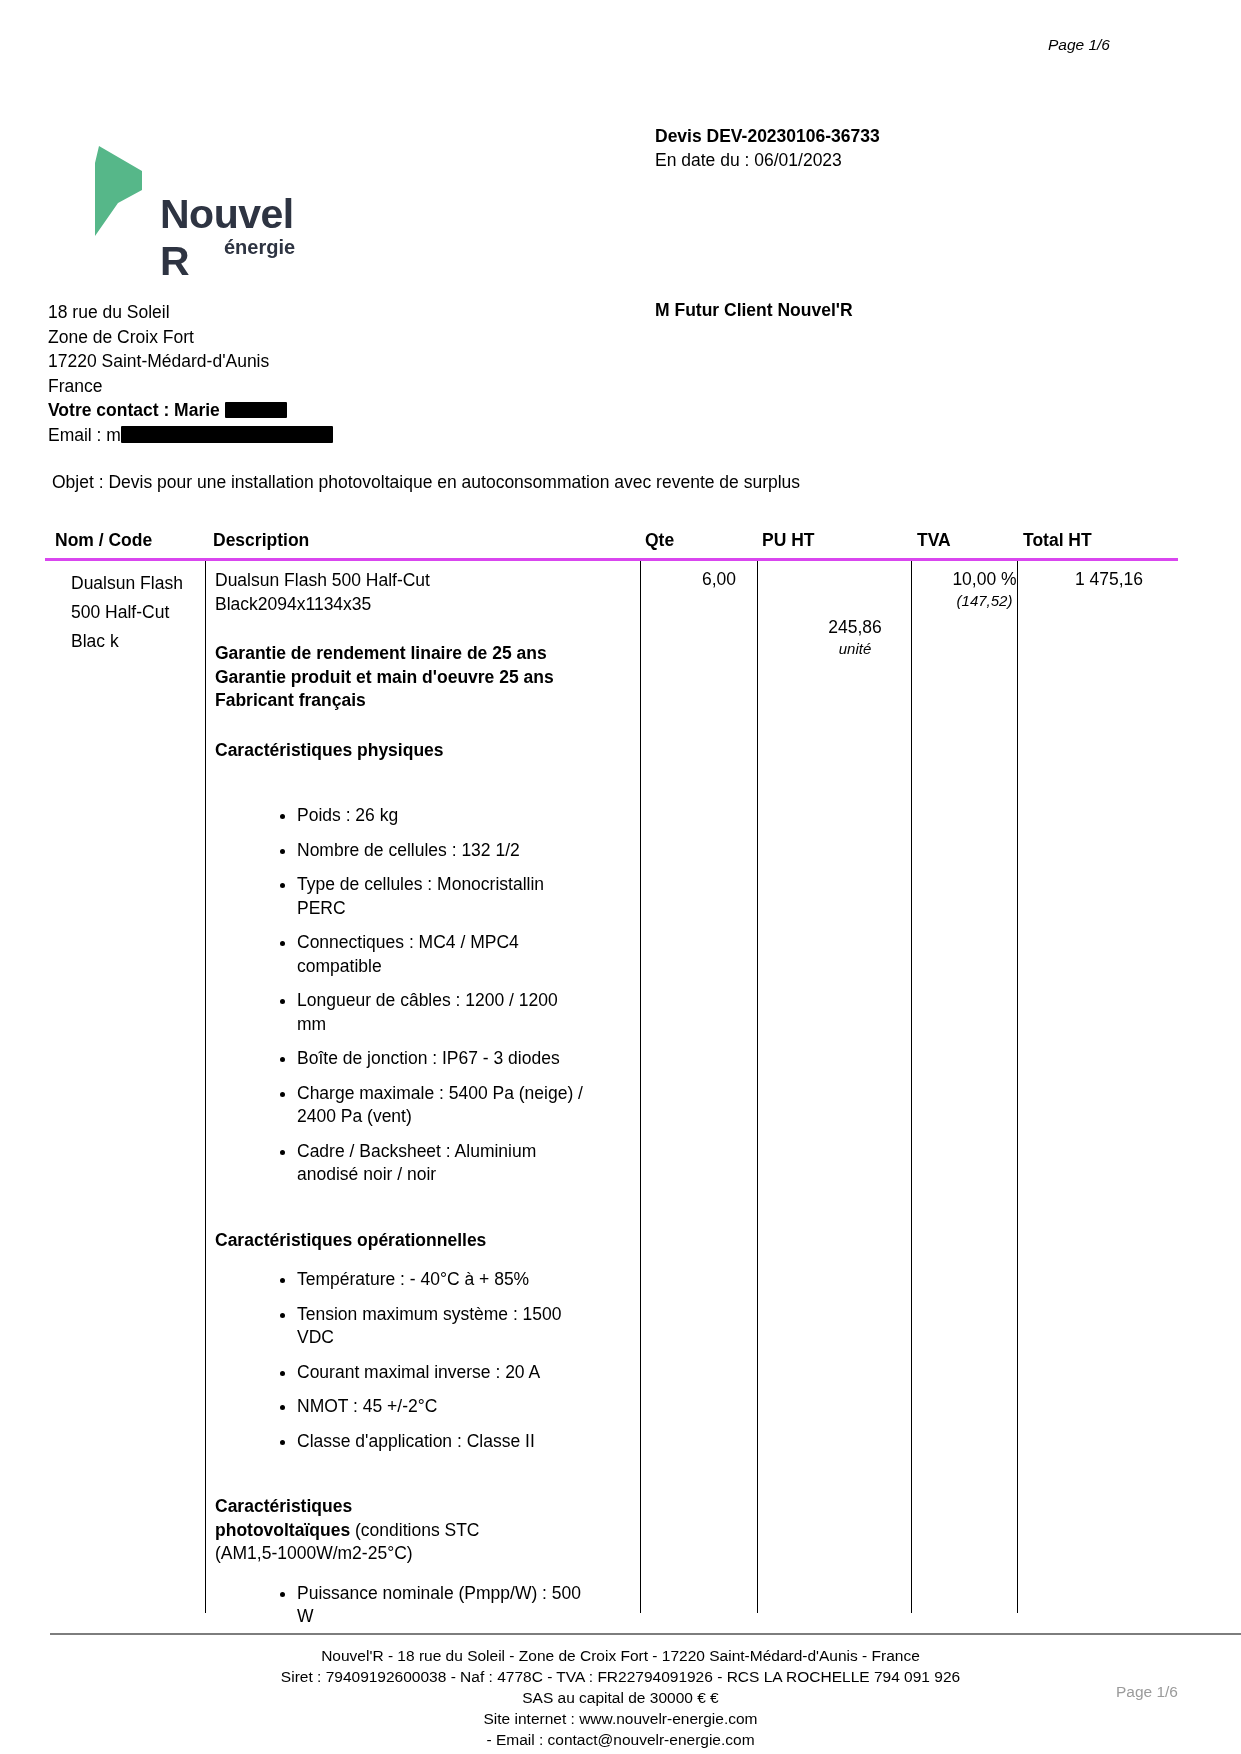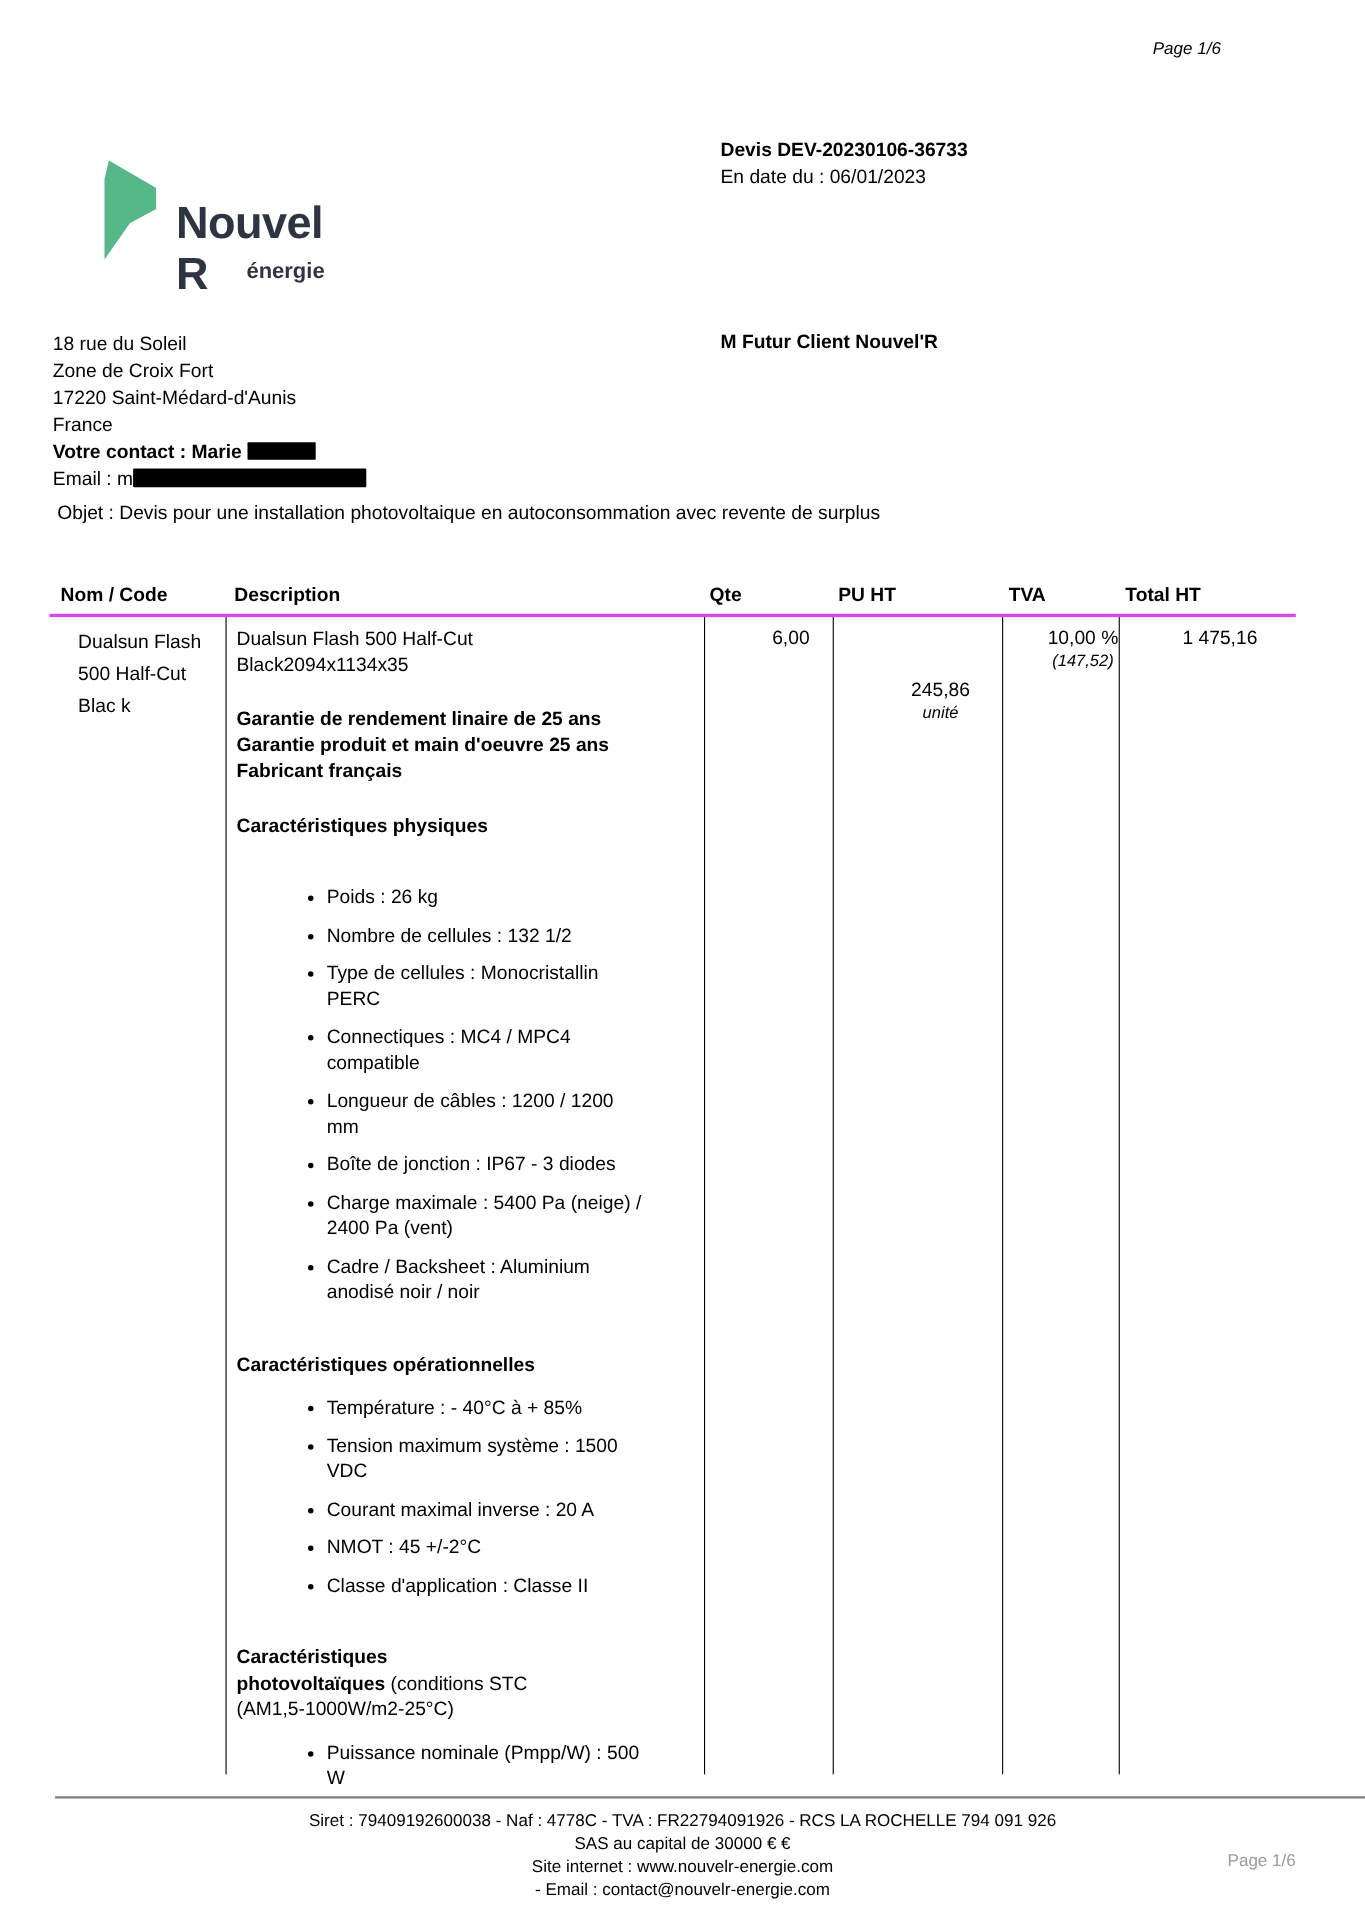--- a/index.html
+++ b/index.html
@@ -8,26 +8,26 @@
   .abs{position:absolute;}
   .b{font-weight:bold;}
   .t{font-size:17.5px;line-height:24.5px;}
   .small-i{font-size:15px;font-style:italic;line-height:21px;}
 
   
   .top-pagenum{top:36px;left:1010px;width:100px;text-align:right;font-size:15.5px;font-style:italic;}
   .devis-block{top:124px;left:655px;font-size:17.5px;line-height:24px;}
   .logo{top:146px;left:74px;width:250px;height:135px;}
   .logo-mark{position:absolute;left:0;top:0;}
-  .logo-brand{position:absolute;left:86px;top:33px;font-size:41px;font-weight:bold;letter-spacing:-0.5px;color:#2e3442;}
+  .logo-brand{position:absolute;left:86px;top:45px;font-size:41px;font-weight:bold;letter-spacing:-0.5px;color:#2e3442;}
   .logo-sub{position:absolute;left:150px;top:90px;width:160px;font-size:20px;font-weight:bold;color:#2e3442;}
   .company{top:300px;left:48px;}
   .recipient{top:300px;left:655px;font-size:17.5px;font-weight:bold;}
   .redact{display:inline-block;background:#000;border-radius:1px;vertical-align:-2px;}
-  .objet{top:456px;left:52px;font-size:17.5px;}
+  .objet{top:472px;left:52px;font-size:17.5px;}
 
   
   .table{top:522px;left:45px;width:1133px;}
   .thead{position:relative;height:36px;border-bottom:3px solid #d946ef;}
   .thead span{position:absolute;top:8px;font-weight:bold;font-size:17.5px;}
   .tbody{position:relative;height:1052px;font-size:17.5px;}
   .vline{position:absolute;top:0;bottom:0;width:1px;background:#000;}
   .cell{position:absolute;top:8px;}
   .num{text-align:center;}
   .name-cell{left:26px;width:148px;line-height:29px;}
@@ -187,20 +187,21 @@
       </div>
 
       <div class="cell num" style="left:978px;width:172px;">
         <div>1 475,16</div>
       </div>
     </div>
   </div>
 
   <div class="abs f-divider"></div>
   <div class="abs f-text">
+    <div>Nouvel'R - 18 rue du Soleil - Zone de Croix Fort - 17220 Saint-Médard-d'Aunis - France</div>
     <div>Siret : 79409192600038 - Naf : 4778C - TVA : FR22794091926 - RCS LA ROCHELLE 794 091 926</div>
     <div>SAS au capital de 30000 € €</div>
     <div>Site internet : www.nouvelr-energie.com</div>
     <div>- Email : contact@nouvelr-energie.com</div>
   </div>
   <div class="abs f-pagenum">Page 1/6</div>
 
 </div>
 
 </body></html>

